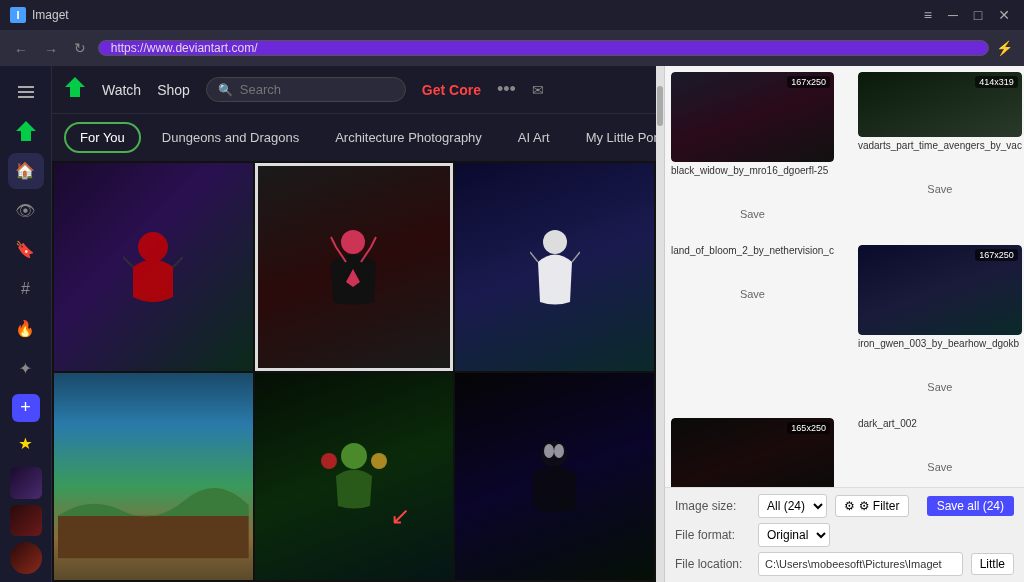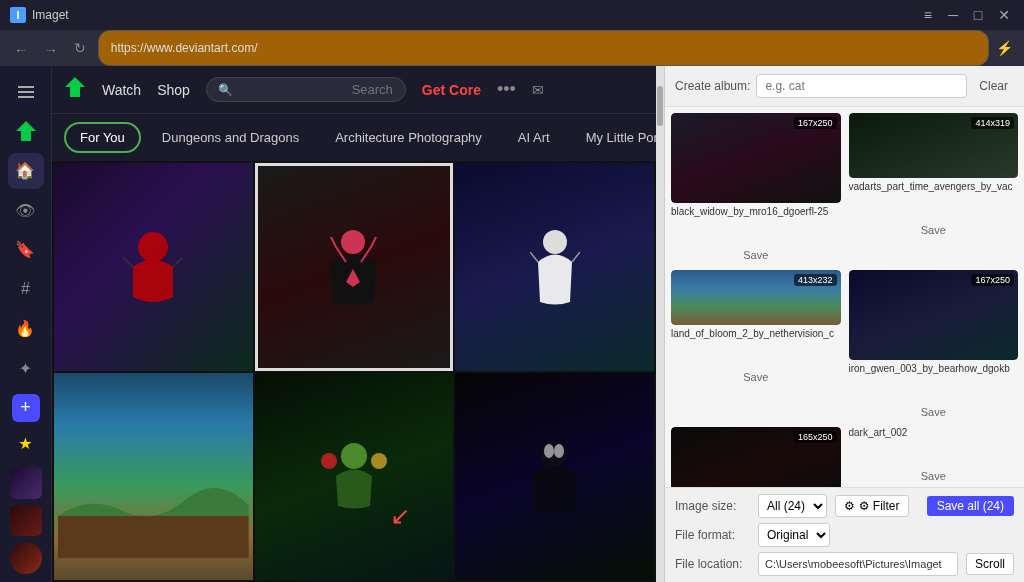--- a/index.html
+++ b/index.html
@@ -27,22 +27,22 @@
       background: #2d2d3e;
       display: flex;
       align-items: center;
       padding: 0 10px;
       gap: 8px;
       flex-shrink: 0;
     }
     .nav-btn { background: none; border: none; color: #888; cursor: pointer; font-size: 14px; padding: 2px 4px; }
     .address-bar {
       flex: 1;
-      height: 36px;
-      background: #a16207;
+      height: 16px;
+      background: #6d28d9;
       border: 1px solid #555;
       border-radius: 12px;
       padding: 0 12px;
       color: #ddd;
       font-size: 12px;
       outline: none;
     }
     .browser-icons { display: flex; gap: 6px; align-items: center; }
     .browser-icon-btn { background: none; border: none; color: #888; cursor: pointer; font-size: 14px; }
 
@@ -253,21 +253,21 @@
       border-radius: 3px;
     }
 
     
     .results-grid {
       flex: 1;
       overflow-y: auto;
       padding: 6px;
       display: grid;
       grid-template-columns: 1fr 1fr;
-      gap: 8px;
+      gap: 24px;
       background: #f5f5f5;
     }
     .result-item {
       display: flex;
       flex-direction: column;
       gap: 3px;
     }
     .result-img {
       border-radius: 4px;
       position: relative;
@@ -434,21 +434,21 @@
     <div class="da-nav">
       <div class="da-logo">
         <svg width="22" height="22" viewBox="0 0 22 22">
             <polygon points="11,1 21,11 16,11 16,21 6,21 6,11 1,11" fill="#05cc47"></polygon>
           </svg>
       </div>
       <a class="da-nav-link">Watch</a>
       <a class="da-nav-link">Shop</a>
       <div class="da-search">
         <span style="color:#777;font-size:12px;">🔍</span>
-        <input type="text" style="background: none; border: none; color: rgb(170, 170, 170); font-size: 13px; outline: none; width: 100%; text-align: right;" placeholder="Search">
+        <input type="text" style="background: none; border: none; color: rgb(170, 170, 170); font-size: 13px; outline: none; width: 100%;" placeholder="Search">
       </div>
       <button class="get-core-btn">Get Core</button>
       <span class="da-nav-dots">•••</span>
       <span style="color:#888;font-size:14px;cursor:pointer;">✉</span>
     </div>
 
     <div class="category-tabs">
       <div class="cat-tab active">
         <span>For You</span>
       </div>
@@ -535,25 +535,20 @@
     </div>
 
   </div>
 
   <div class="scrollbar-v">
     <div class="scrollbar-thumb"></div>
   </div>
 
   <div class="right-panel">
 
-    <div class="right-header">
-      <span class="create-album-label">Create album:</span>
-      <input class="create-album-input" type="text" placeholder="e.g. cat" style="">
-      <button class="clear-btn">Clear</button>
-    </div>
 
     <div class="results-grid">
 
       <div class="result-item">
         <div class="result-img">
           <div class="img-bw result-img-inner" style="height:90px;border-radius:4px;background:linear-gradient(160deg,#1a1a2a,#2a0a1a,#111);"></div>
           <span class="result-dims">167x250</span>
         </div>
         <span class="result-filename">black_widow_by_mro16_dgoerfl-25</span>
         <button class="result-save-btn">Save</button>
@@ -562,24 +557,20 @@
       <div class="result-item">
         <div class="result-img">
           <div class="result-img-inner" style="height:65px;border-radius:4px;background:linear-gradient(160deg,#0a1a0a,#1a2a1a,#2a3a2a);"></div>
           <span class="result-dims">414x319</span>
         </div>
         <span class="result-filename">vadarts_part_time_avengers_by_vac</span>
         <button class="result-save-btn">Save</button>
       </div>
 
       <div class="result-item">
-        <div class="result-img">
-          <div class="result-img-inner" style="height:55px;border-radius:4px;background:linear-gradient(180deg,#2a5a8a,#3a7aaa,#4a8a5a,#7a5a3a);"></div>
-          <span class="result-dims">413x232</span>
-        </div>
         <span class="result-filename">land_of_bloom_2_by_nethervision_c</span>
         <button class="result-save-btn">Save</button>
       </div>
 
       <div class="result-item">
         <div class="result-img">
           <div class="result-img-inner" style="height:90px;border-radius:4px;background:linear-gradient(160deg,#0a0a2a,#1a1a3a,#0a2a2a);"></div>
           <span class="result-dims">167x250</span>
         </div>
         <span class="result-filename">iron_gwen_003_by_bearhow_dgokb</span>
@@ -616,19 +607,19 @@
       </div>
       <div class="footer-row">
         <span class="footer-label">File format:</span>
         <select class="footer-select">
           <option>Original</option>
         </select>
       </div>
       <div class="footer-row">
         <span class="footer-label">File location:</span>
         <input class="footer-path" type="text" value="C:\Users\mobeesoft\Pictures\Imaget" style="">
-        <button class="change-btn">Scroll</button>
+        <button class="change-btn">Little</button>
       </div>
     </div>
 
   </div>
 
 </div>
 
 </body></html>

